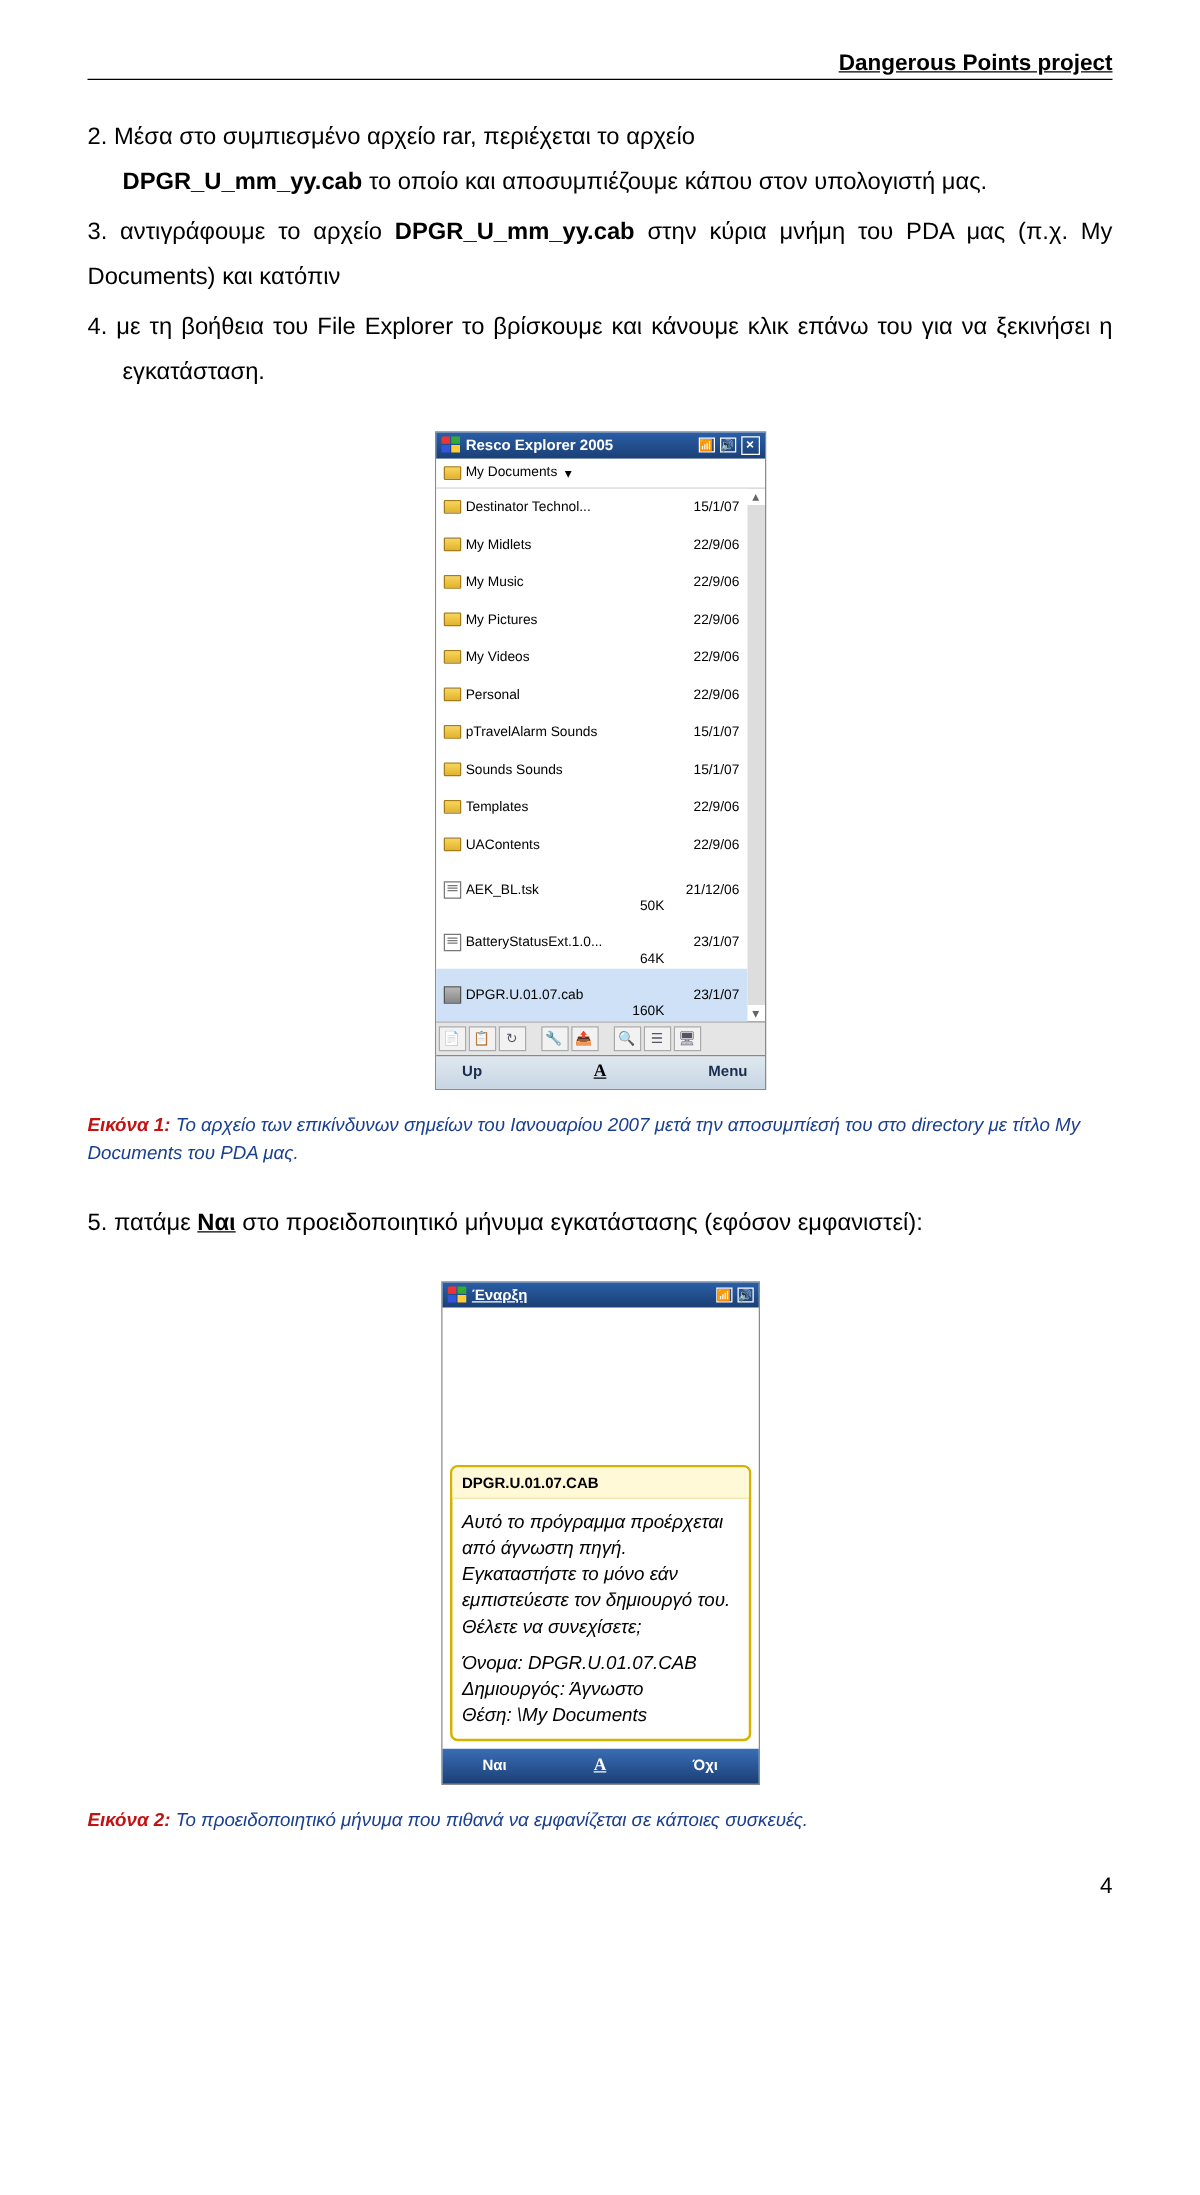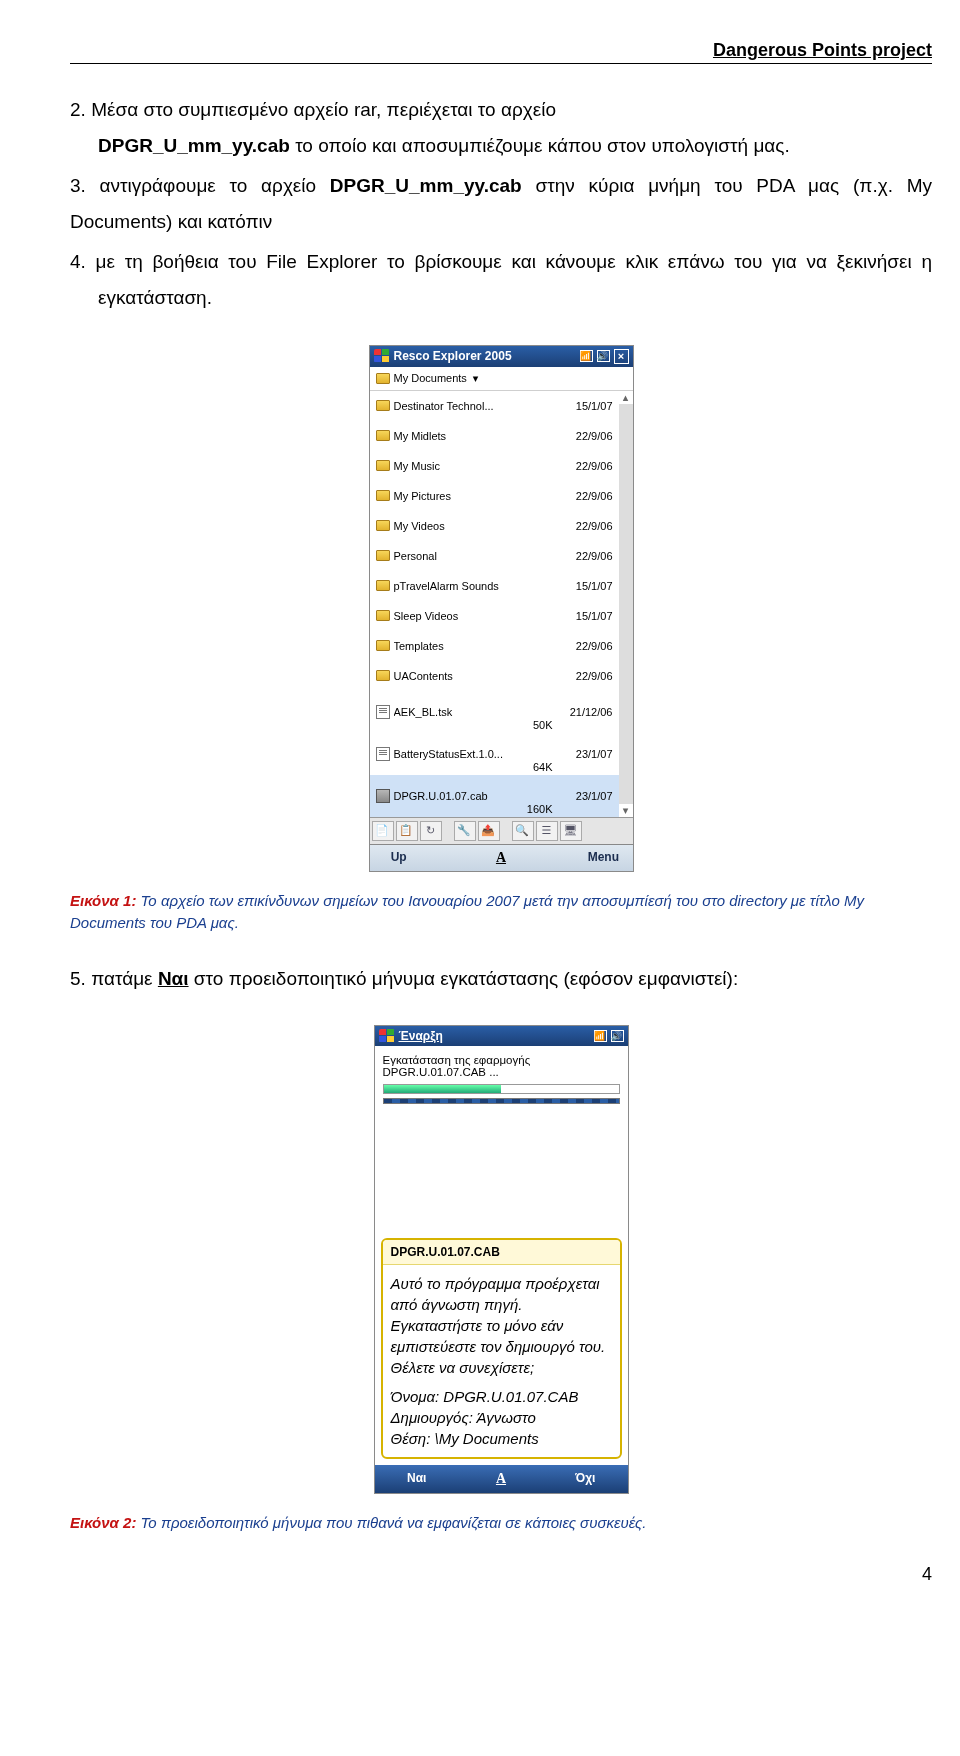--- a/index.html
+++ b/index.html
@@ -5,21 +5,21 @@
   * { box-sizing: border-box; }
   body {
     margin: 0;
     padding: 0;
     font-family: 'Tahoma', Arial, sans-serif;
     background: #fff;
     color: #000;
     width: 960px;
   }
   .page {
-    padding: 40px 28px 20px 70px;
+    padding: 40px 70px 20px 70px;
   }
   .header-line {
     text-align: right;
     font-weight: bold;
     font-size: 18px;
     text-decoration: underline;
     border-bottom: 1px solid #000;
     padding-bottom: 2px;
     margin-bottom: 28px;
   }
@@ -234,21 +234,21 @@
               <span class="file-date">22/9/06</span>
             </div>
           <div class="file-row">
               <span class="folder-ico"></span>
               <span class="file-name">pTravelAlarm Sounds</span>
               <span class="file-size"></span>
               <span class="file-date">15/1/07</span>
             </div>
           <div class="file-row">
               <span class="folder-ico"></span>
-              <span class="file-name">Sleep Videos</span>
+              <span class="file-name">Sounds Sounds</span>
               <span class="file-size"></span>
               <span class="file-date">15/1/07</span>
             </div>
           <div class="file-row">
               <span class="folder-ico"></span>
               <span class="file-name">Templates</span>
               <span class="file-size"></span>
               <span class="file-date">22/9/06</span>
             </div>
           <div class="file-row">
@@ -314,27 +314,20 @@
     <div class="screenshot start">
       <div class="resco-titlebar">
         <span class="winflag"></span>
         <span class="start-title">Έναρξη</span>
         <span style="flex:1"></span>
         <span class="tray-icons">
           <span class="tray-ico">📶</span>
           <span class="tray-ico">🔊</span>
         </span>
       </div>
-      <div class="install-area">
-        <div class="install-text">Εγκατάσταση της εφαρμογής DPGR.U.01.07.CAB ...</div>
-        <div class="loader-outer">
-            <div class="loader-inner"></div>
-          </div>
-        <div class="anim-row"></div>
-      </div>
       <div class="spacer"></div>
       <div class="warn-card">
         <div class="warn-hdr">DPGR.U.01.07.CAB</div>
         <div class="warn-body">
           <div>Αυτό το πρόγραμμα προέρχεται από άγνωστη πηγή. Εγκαταστήστε το μόνο εάν εμπιστεύεστε τον δημιουργό του. Θέλετε να συνεχίσετε;</div>
           <div style="height:8px;"></div>
           <div><span>Όνομα: </span><span>DPGR.U.01.07.CAB</span></div>
           <div><span>Δημιουργός: </span><span>Άγνωστο</span></div>
           <div><span>Θέση: </span><span>\My Documents</span></div>
         </div>

